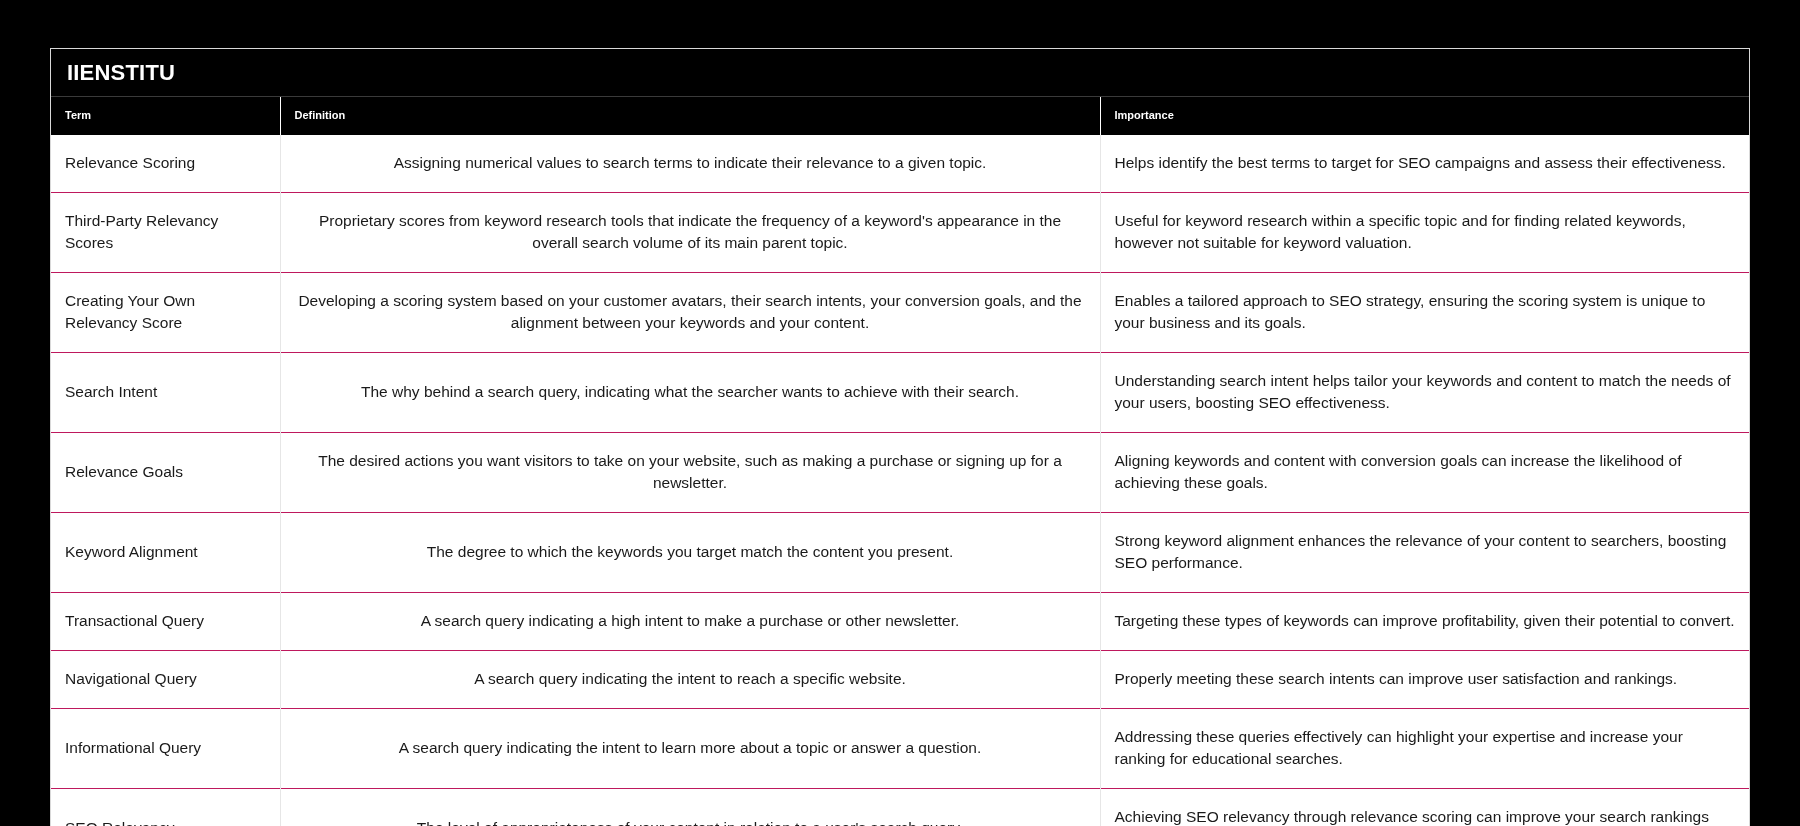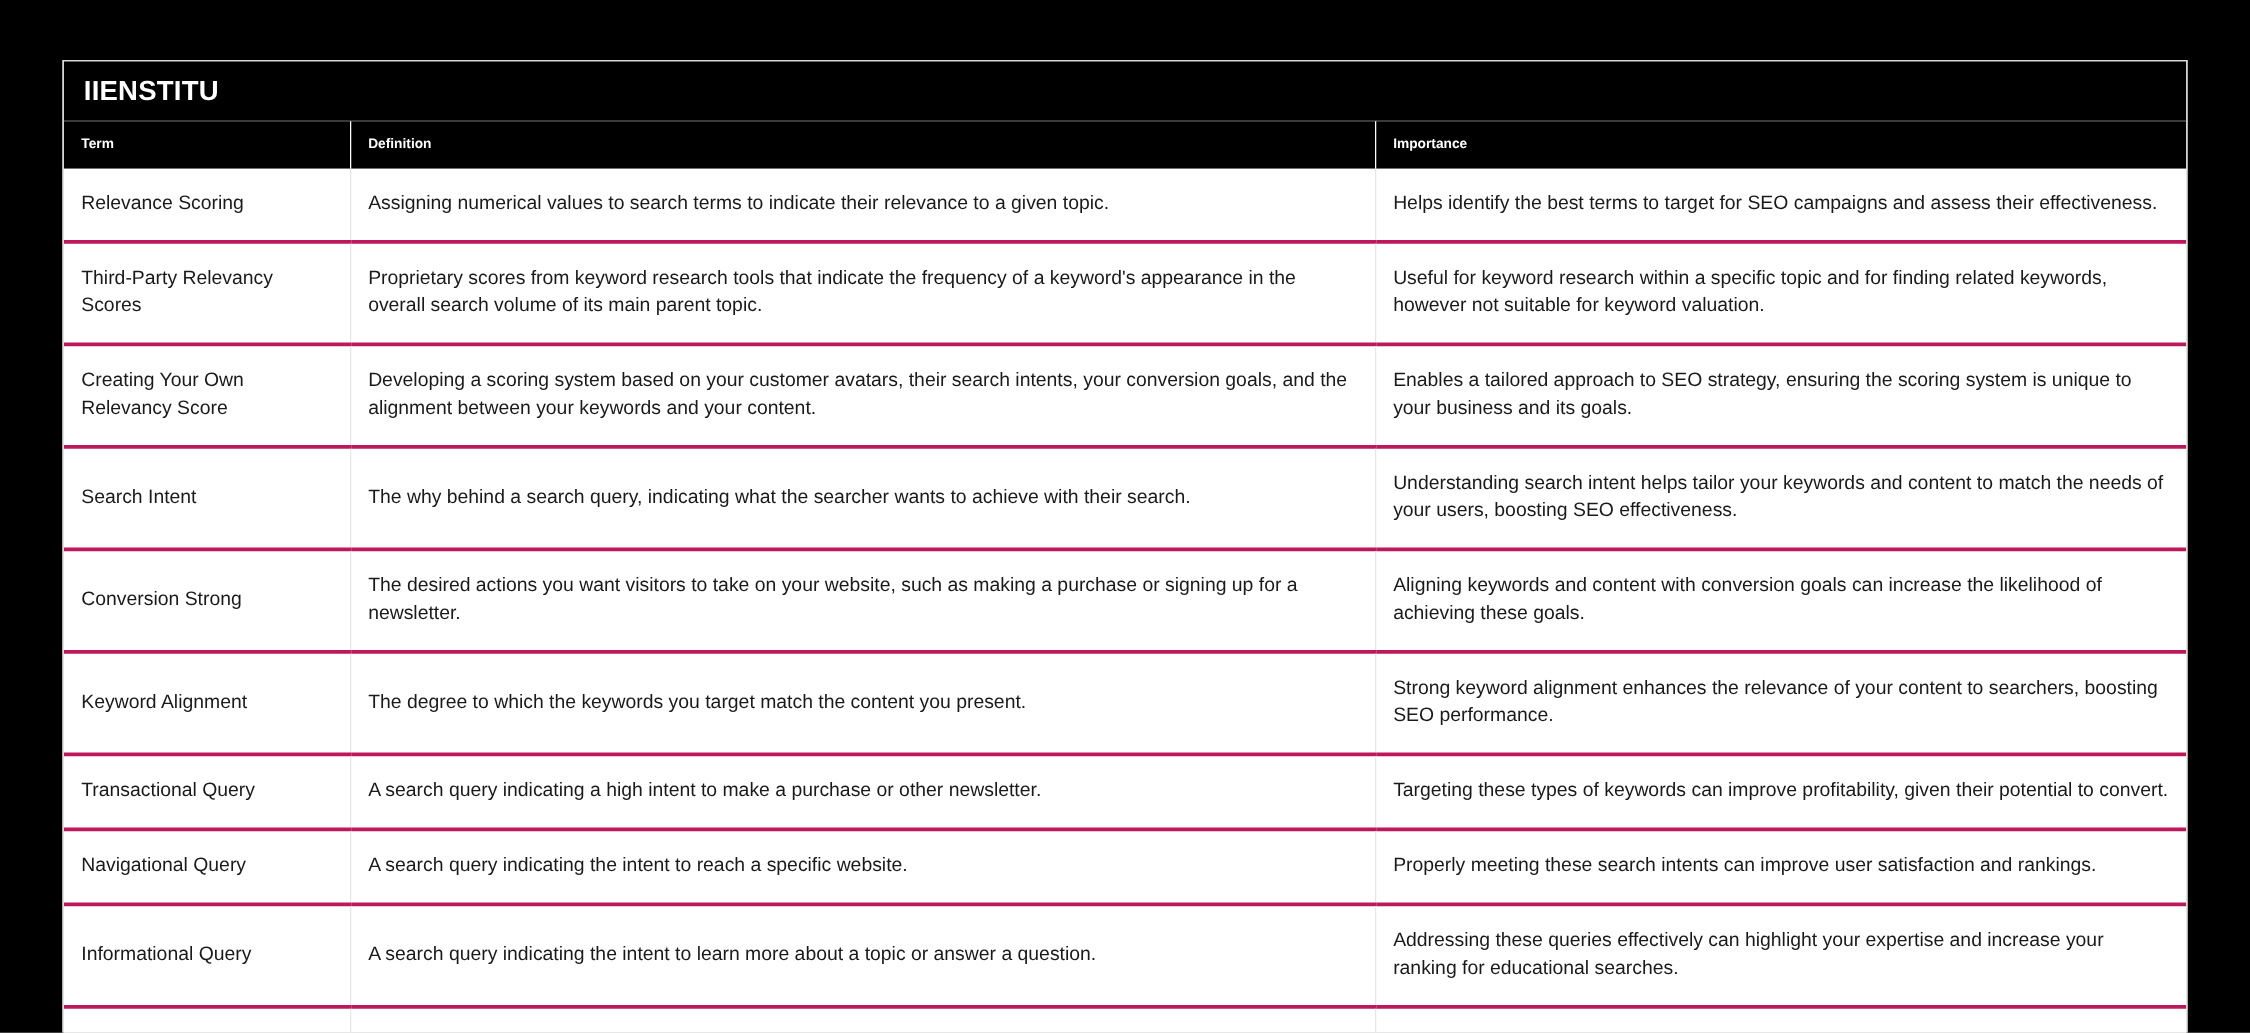--- a/index.html
+++ b/index.html
@@ -75,34 +75,35 @@
     line-height: 1.2;
   }
   table.gloss thead th:last-child { border-right: none; }
 
   table.gloss tbody td {
     font-size: 15.5px;
     color: #1a1a1a;
     line-height: 1.42;
     padding: 17px 14px 18px 14px;
     vertical-align: middle;
-    border-top: 3px solid #be185d;
+    border-top: 1px solid #be185d;
     border-right: 1px solid #e6e6e6;
     background: #ffffff;
   }
   table.gloss tbody td:last-child { border-right: none; }
 
   table.gloss tbody tr:first-child td { border-top: none; }
 
   td.term-cell {
     color: #1f1f1f;
     margin-top: 29px;
   }
   td.def-cell {
     color: #1a1a1a;
+    text-align: center;
   }
   td.imp-cell {
     color: #1a1a1a;
   }
 </style>
 </head>
 <body>
 
 <div id="root">
 
@@ -140,21 +141,21 @@
             <td class="term-cell">Creating Your Own Relevancy Score</td>
             <td class="def-cell">Developing a scoring system based on your customer avatars, their search intents, your conversion goals, and the alignment between your keywords and your content.</td>
             <td class="imp-cell">Enables a tailored approach to SEO strategy, ensuring the scoring system is unique to your business and its goals.</td>
           </tr>
           <tr>
             <td class="term-cell">Search Intent</td>
             <td class="def-cell">The why behind a search query, indicating what the searcher wants to achieve with their search.</td>
             <td class="imp-cell">Understanding search intent helps tailor your keywords and content to match the needs of your users, boosting SEO effectiveness.</td>
           </tr>
           <tr>
-            <td class="term-cell">Conversion Strong</td>
+            <td class="term-cell">Relevance Goals</td>
             <td class="def-cell">The desired actions you want visitors to take on your website, such as making a purchase or signing up for a newsletter.</td>
             <td class="imp-cell">Aligning keywords and content with conversion goals can increase the likelihood of achieving these goals.</td>
           </tr>
           <tr>
             <td class="term-cell">Keyword Alignment</td>
             <td class="def-cell">The degree to which the keywords you target match the content you present.</td>
             <td class="imp-cell">Strong keyword alignment enhances the relevance of your content to searchers, boosting SEO performance.</td>
           </tr>
           <tr>
             <td class="term-cell">Transactional Query</td>

